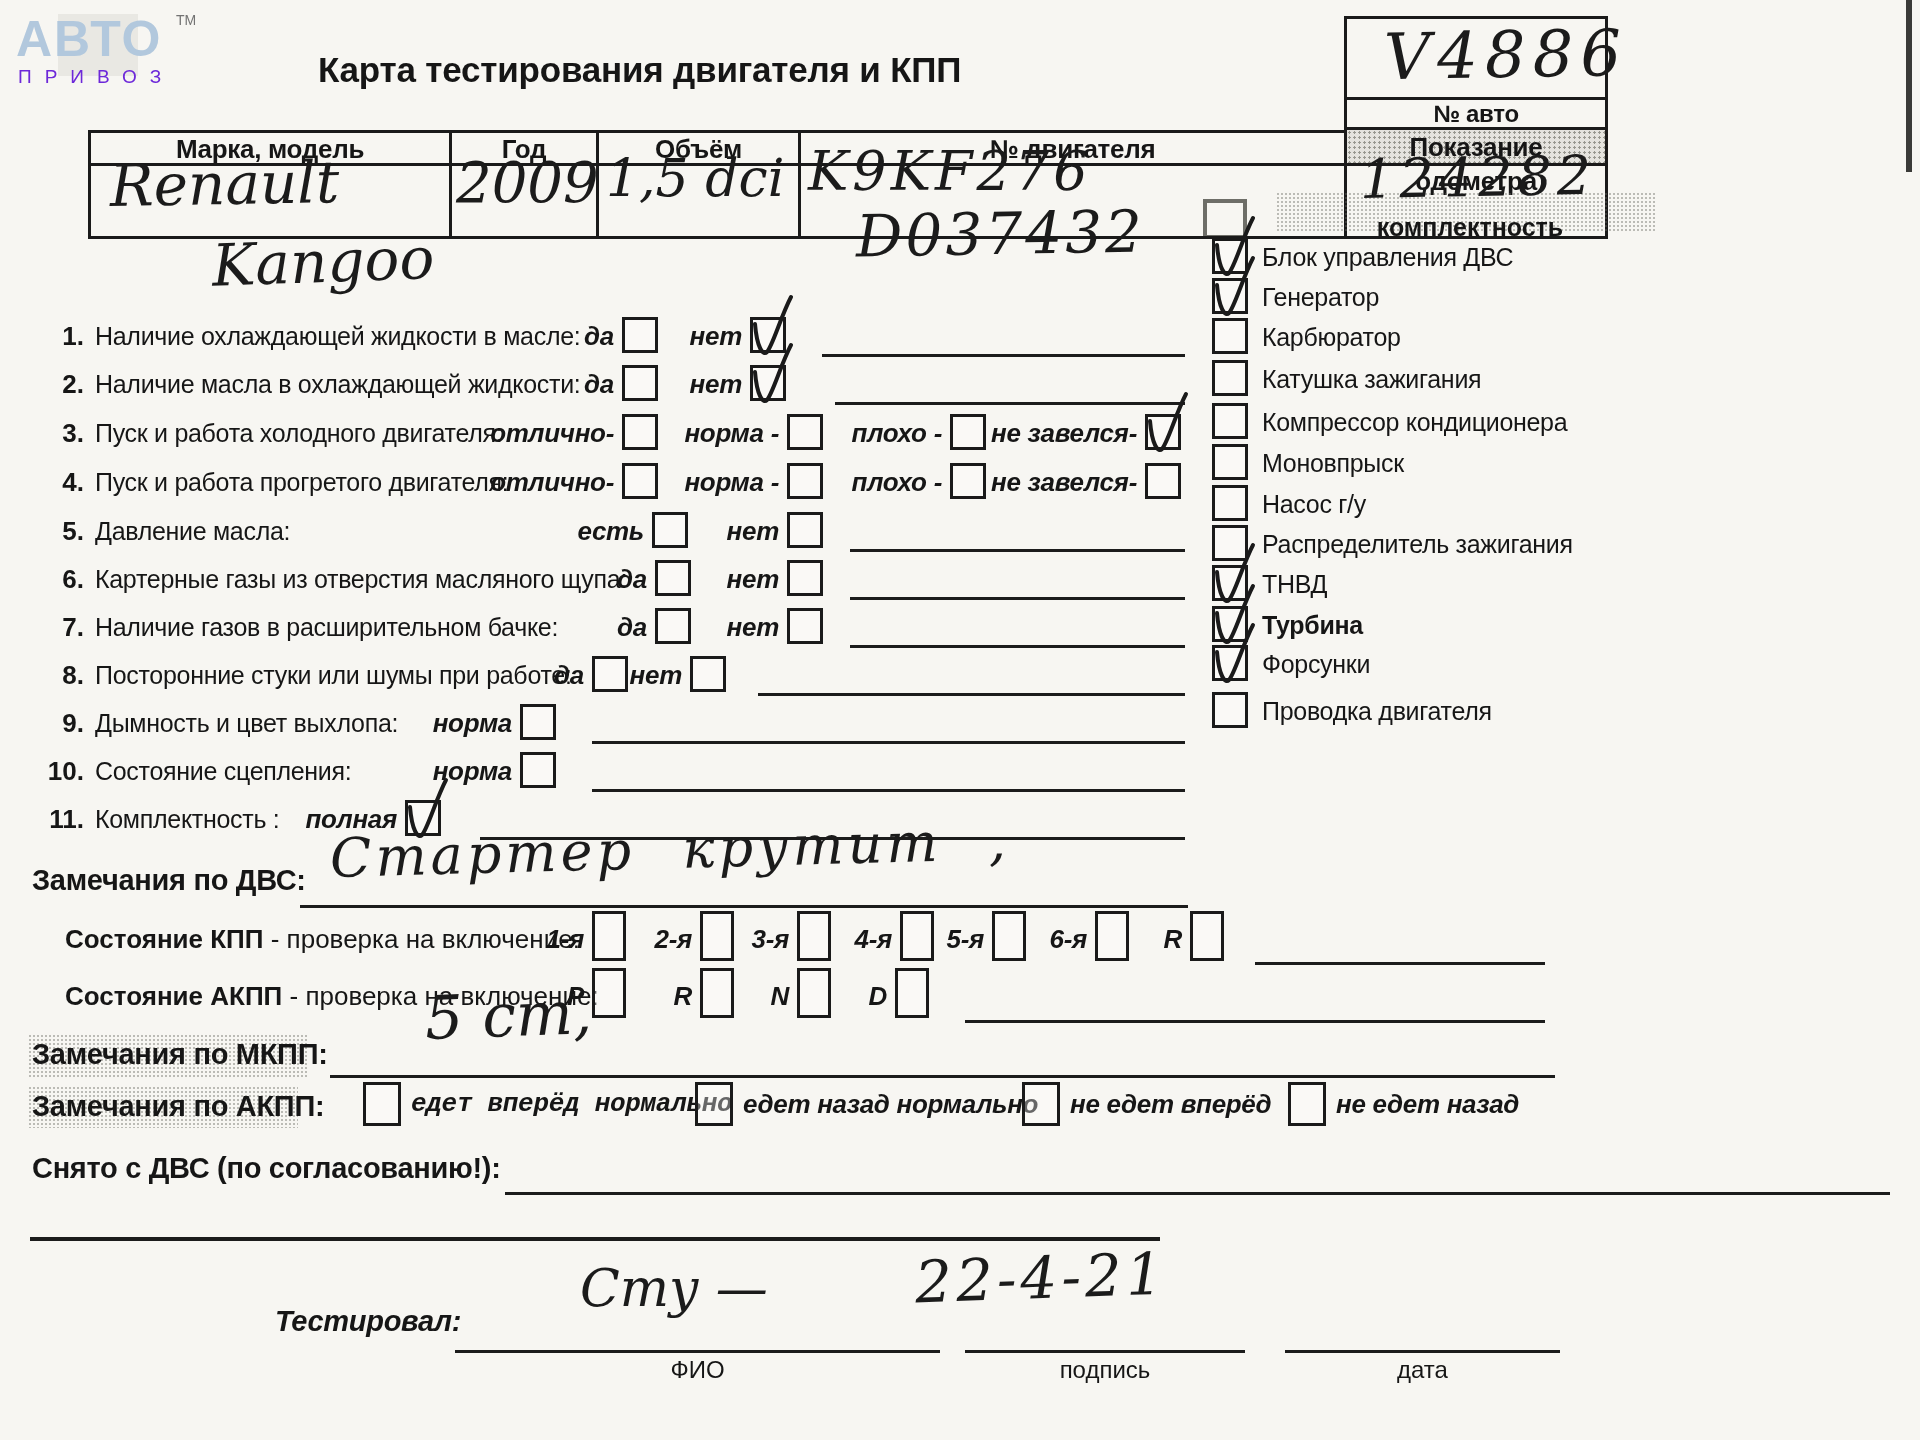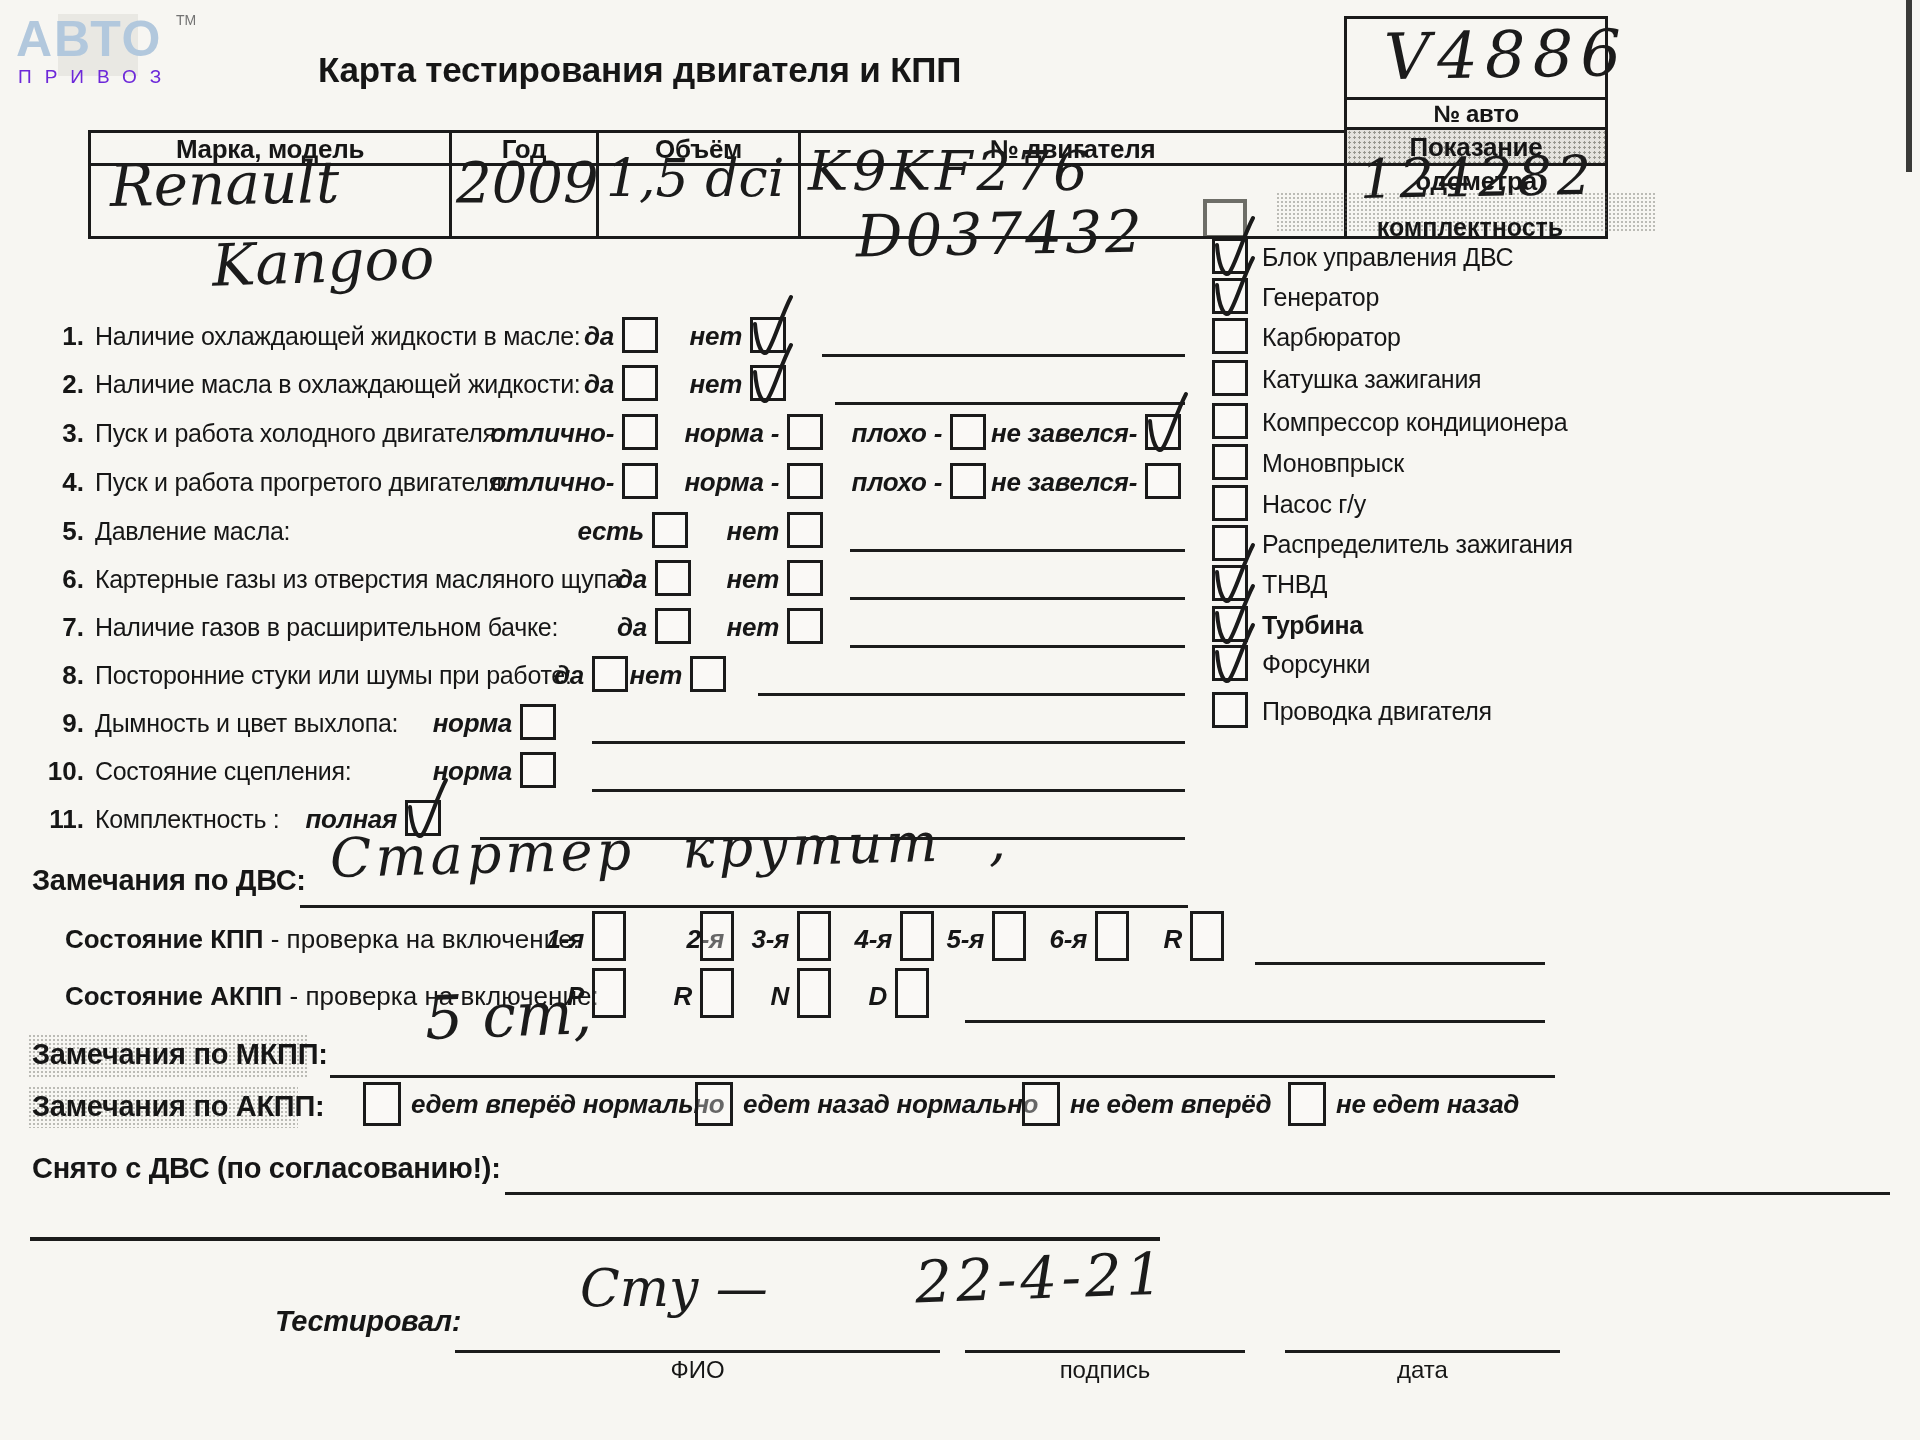--- a/index.html
+++ b/index.html
@@ -259,21 +259,21 @@
   <div class="seclbl" style="left:32px;top:864px;">Замечания по ДВС:</div>
   <div class="ln" style="left:300px;top:905px;width:888px;"></div>
   <div class="hw" style="left:330px;top:818px;font-size:54px;letter-spacing:4px;word-spacing:26px;transform:rotate(-1.5deg);">Стартер крутит ,</div>
 
   <div class="row" id="kpp-row" style="top:915px;height:48px;">
     <span class="abs" style="left:65px;line-height:48px;font-size:26px;white-space:nowrap;">
       <b>Состояние КПП</b><span> - проверка на включение:</span>
     </span>
   <span class="olbl" style="right: 1336px; line-height: 48px;">1-я</span>
       <div class="bx" style="left: 592px; top: -4px; width: 34px; height: 50px;"></div>
-      <span class="olbl" style="right: 1196px; line-height: 48px;">2-я</span>
+      <span class="olbl" style="right: 1228px; line-height: 48px;">2-я</span>
       <div class="bx" style="left: 700px; top: -4px; width: 34px; height: 50px;"></div>
       <span class="olbl" style="right: 1131px; line-height: 48px;">3-я</span>
       <div class="bx" style="left: 797px; top: -4px; width: 34px; height: 50px;"></div>
       <span class="olbl" style="right: 1028px; line-height: 48px;">4-я</span>
       <div class="bx" style="left: 900px; top: -4px; width: 34px; height: 50px;"></div>
       <span class="olbl" style="right: 936px; line-height: 48px;">5-я</span>
       <div class="bx" style="left: 992px; top: -4px; width: 34px; height: 50px;"></div>
       <span class="olbl" style="right: 833px; line-height: 48px;">6-я</span>
       <div class="bx" style="left: 1095px; top: -4px; width: 34px; height: 50px;"></div>
       <span class="olbl" style="right: 738px; line-height: 48px;">R</span>
@@ -298,21 +298,21 @@
 
   <div class="smudge" style="left:28px;top:1034px;width:280px;height:44px;"></div>
   <div class="seclbl" style="left:32px;top:1038px;">Замечания по МКПП:</div>
   <div class="ln" style="left:330px;top:1075px;width:1225px;"></div>
   <div class="hw" style="left:425px;top:980px;font-size:60px;transform:rotate(-2deg);">5 ст,</div>
 
   <div class="smudge" style="left:28px;top:1086px;width:270px;height:42px;"></div>
   <div class="seclbl" style="left:32px;top:1090px;text-align:right;">Замечания по АКПП:</div>
   <div class="row" id="akpp-notes-row" style="top:1082px;height:46px;">
       <div class="bx" style="left: 363px; top: 0px; width: 38px; height: 44px;"></div>
-      <span class="olbl" style="left: 411px; line-height: 44px;">едет вперёд нормально</span>
+      <span class="olbl" style="left: 411px; line-height: 44px; font-family: Liberation Mono, monospace;">едет вперёд нормально</span>
       <div class="bx" style="left: 695px; top: 0px; width: 38px; height: 44px;"></div>
       <span class="olbl" style="left: 743px; line-height: 44px;">едет назад нормально</span>
       <div class="bx" style="left: 1022px; top: 0px; width: 38px; height: 44px;"></div>
       <span class="olbl" style="left: 1070px; line-height: 44px;">не едет вперёд</span>
       <div class="bx" style="left: 1288px; top: 0px; width: 38px; height: 44px;"></div>
       <span class="olbl" style="left: 1336px; line-height: 44px;">не едет назад</span>
     </div>
 
   <div class="seclbl" style="left:32px;top:1152px;">Снято с ДВС (по согласованию!):</div>
   <div class="ln" style="left:505px;top:1192px;width:1385px;"></div>

